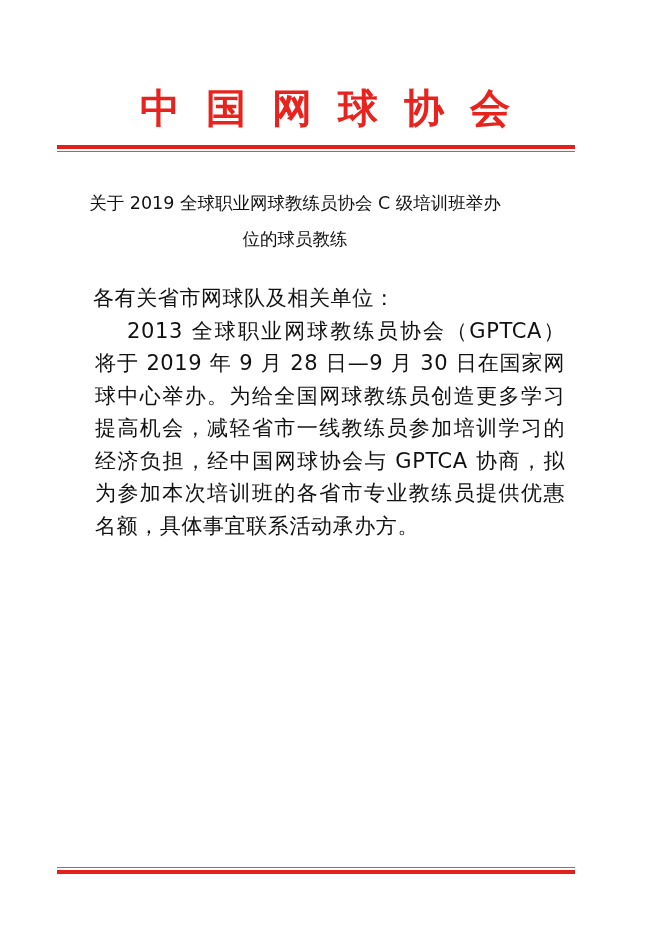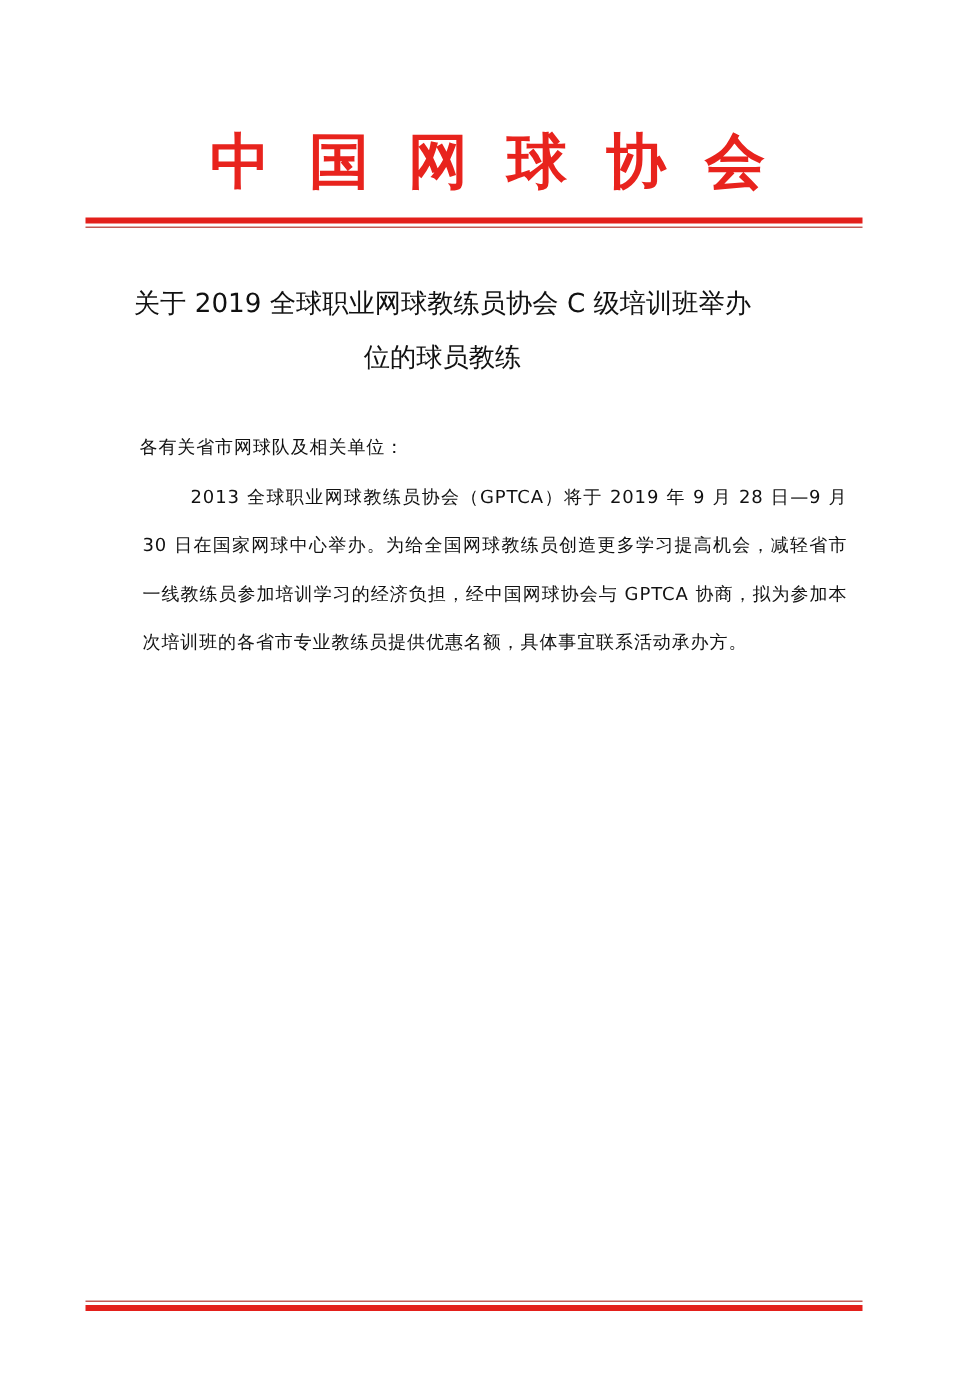--- a/index.html
+++ b/index.html
@@ -7,21 +7,21 @@
          font-family: "DejaVu Serif", "Liberation Serif", serif; color: #111; }
   .masthead { position: absolute; top: 78px; left: 0; width: 650px; text-align: center;
               color: #e8231d; font-size: 40px; letter-spacing: 26px; font-weight: bold;
               font-family: "DejaVu Serif", "Liberation Serif", serif; line-height: 60px;
               padding-left: 26px; box-sizing: border-box; }
   .rule-top { position: absolute; left: 57px; width: 518px; }
   .thick { height: 4px; background: #e3201b; }
   .thin { height: 1px; background: #c25a55; }
   .title { position: absolute; top: 185px; left: 0; width: 542px; text-align: center;
            font-size: 17.5px; line-height: 36px; font-family: "DejaVu Sans", "Liberation Sans", sans-serif; margin-left: 24px; }
-  .body { position: absolute; top: 282px; left: 95px; width: 470px; font-size: 12px;
+  .body { position: absolute; top: 282px; left: 95px; width: 470px; font-size: 21px;
           line-height: 32.5px; letter-spacing: 0.6px;
           font-family: "DejaVu Sans", "Liberation Sans", sans-serif; }
   .body p { margin: 0; text-align: justify; text-align-last: left; }
   .indent { text-indent: 32px; }
 </style>
 </head>
 <body>
 
 <div class="masthead">中国网球协会</div>
 

